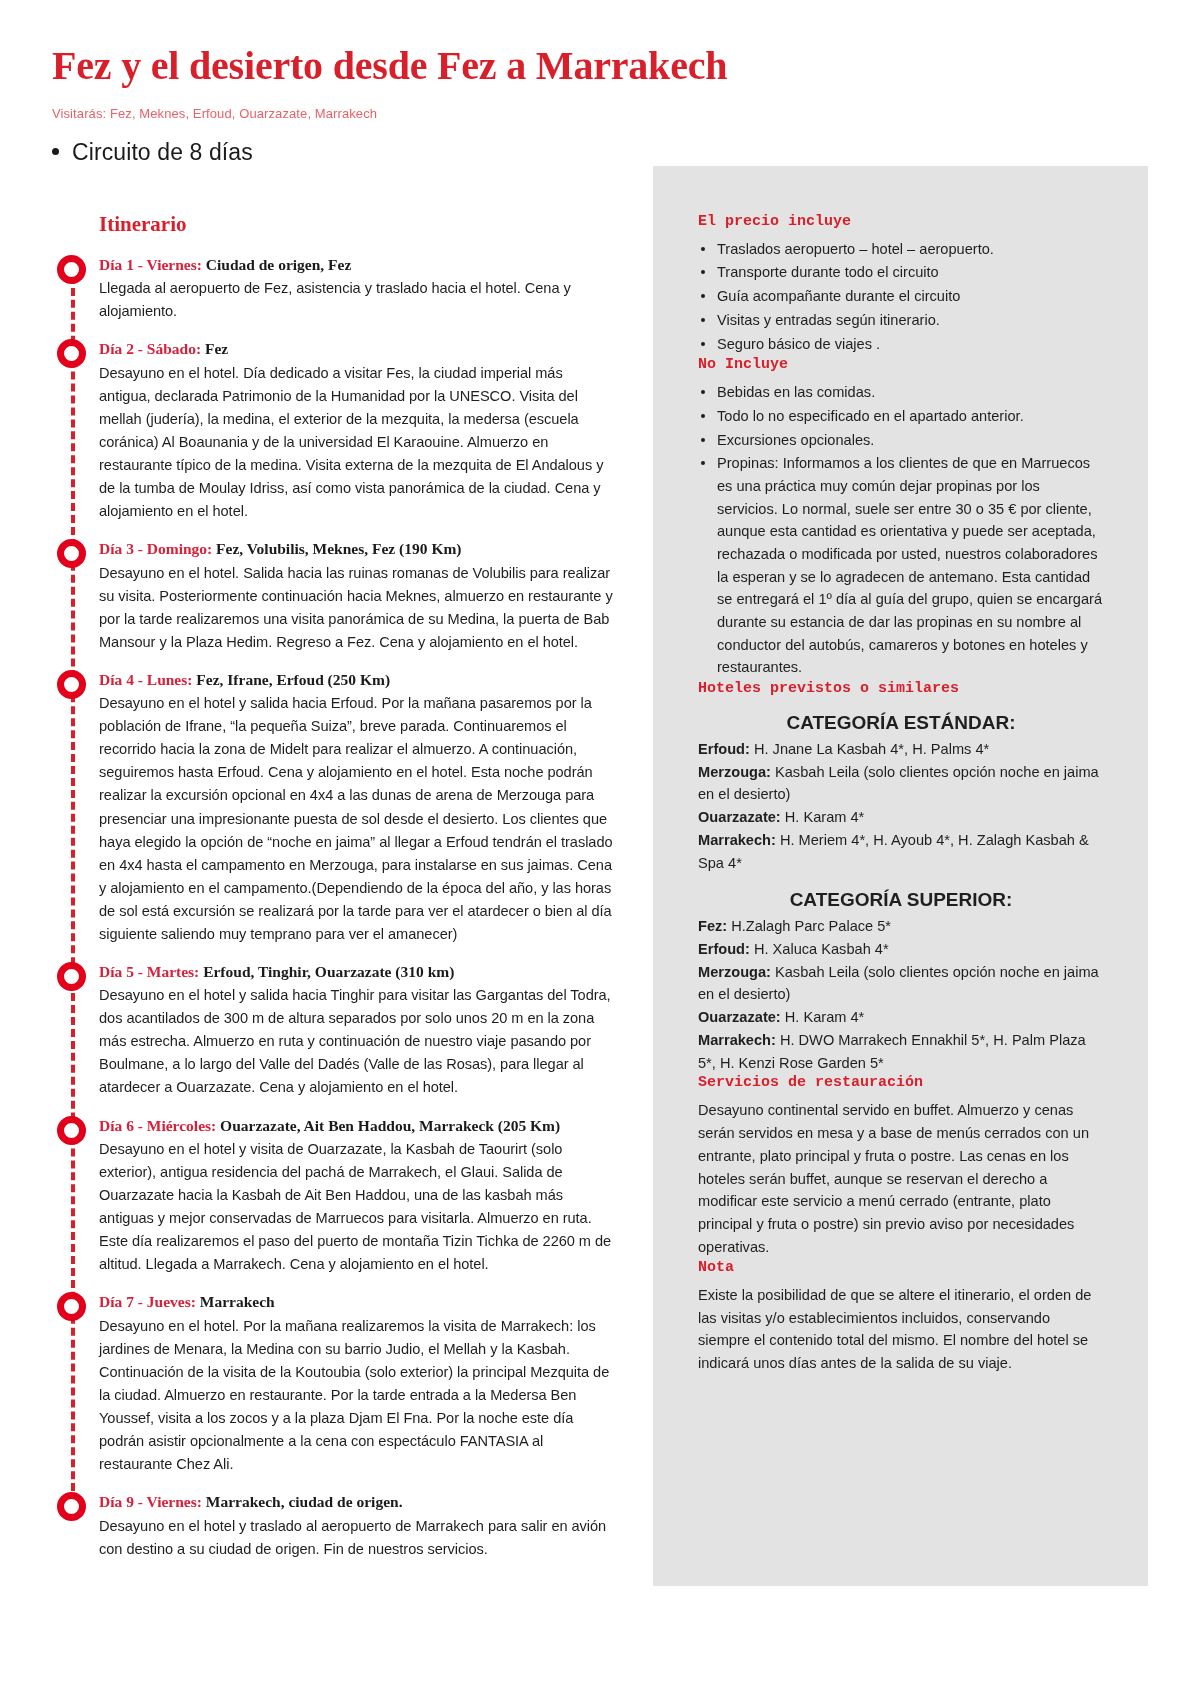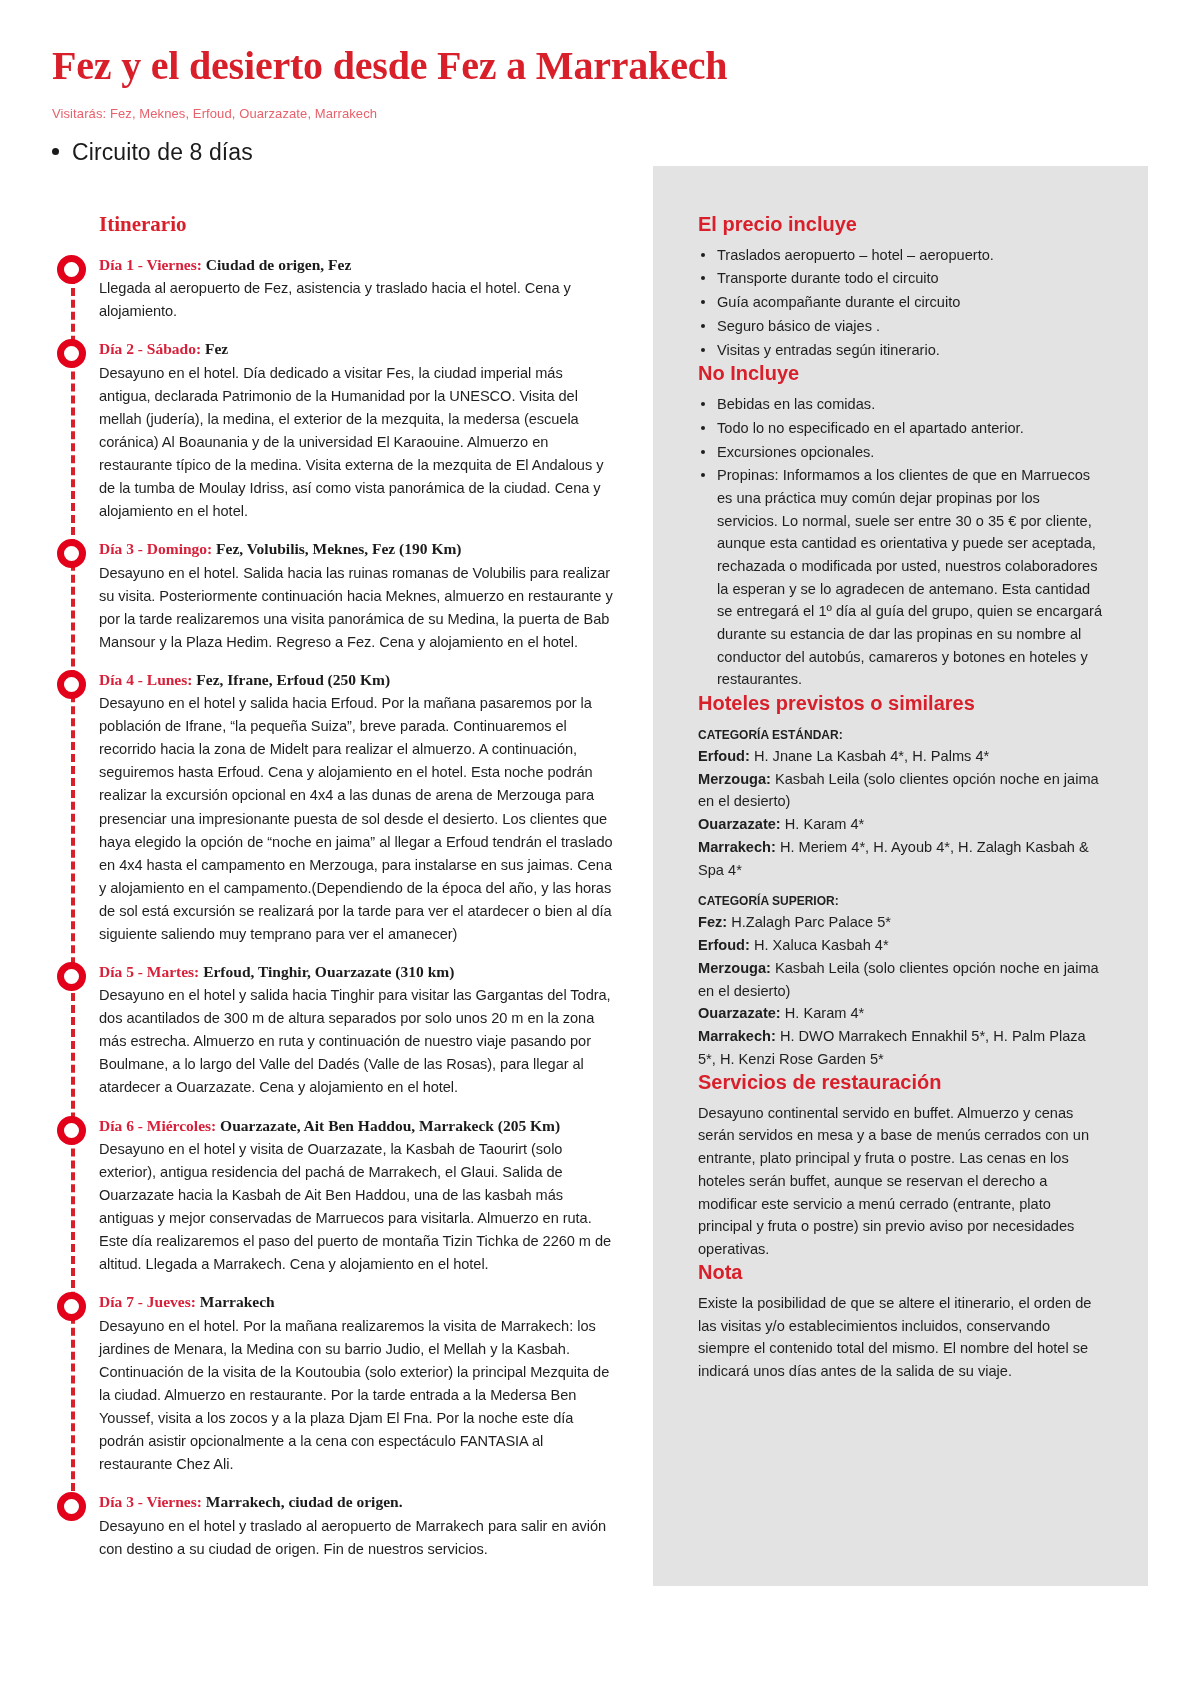--- a/index.html
+++ b/index.html
@@ -96,23 +96,23 @@
   
   .right-col {
     position:absolute;
     left:653px; top:-46px;
     width:495px;
     background:#e3e3e4;
     padding:47px 44px 40px 45px;
     min-height:1420px;
   }
   .section-head-right {
-    font-family:Liberation Sans, sans-serif;
-    font-weight:bold;
-    font-size:20px;
+    font-family:Liberation Mono, monospace;
+    font-weight:bold;
+    font-size:15px;
     color:#d81f2a;
     margin-bottom:8px;
   }
   .section-head-right.spaced { }
   .bullets { list-style:none; }
   .bullets li {
     position:relative;
     padding-left:19px;
     font-size:14.6px;
     line-height:1.555;
@@ -121,25 +121,26 @@
   }
   .bullets li::before {
     content:"";
     position:absolute;
     left:3px; top:9px;
     width:4px; height:4px;
     border-radius:50%;
     background:#1f1f1f;
   }
   .hotel-cat {
-    font-size:12px;
+    font-size:19px;
     font-weight:bold;
     line-height:1.56;
     color:#1f1f1f;
     margin-top:11px;
+    text-align:center;
   }
   .hotel-line {
     font-size:14.6px;
     line-height:1.56;
     color:#1f1f1f;
   }
   .hotel-line b { font-weight:bold; }
   .para {
     font-size:14.6px;
     line-height:1.56;
@@ -197,36 +198,36 @@
               <div class="day-head"><span class="dlabel">Día 6 - Miércoles:</span><span> Ouarzazate, Ait Ben Haddou, Marrakeck (205 Km)</span></div>
               <div class="day-body">Desayuno en el hotel y visita de Ouarzazate, la Kasbah de Taourirt (solo exterior), antigua residencia del pachá de Marrakech, el Glaui. Salida de Ouarzazate hacia la Kasbah de Ait Ben Haddou, una de las kasbah más antiguas y mejor conservadas de Marruecos para visitarla. Almuerzo en ruta. Este día realizaremos el paso del puerto de montaña Tizin Tichka de 2260 m de altitud. Llegada a Marrakech. Cena y alojamiento en el hotel.</div>
             </div>
             <div class="day">
               <div class="day-marker"></div>
               <div class="day-head"><span class="dlabel">Día 7 - Jueves:</span><span> Marrakech</span></div>
               <div class="day-body">Desayuno en el hotel. Por la mañana realizaremos la visita de Marrakech: los jardines de Menara, la Medina con su barrio Judio, el Mellah y la Kasbah. Continuación de la visita de la Koutoubia (solo exterior) la principal Mezquita de la ciudad.  Almuerzo en restaurante. Por la tarde entrada a la Medersa Ben Youssef, visita a los zocos y a la plaza Djam El Fna. Por la noche este día podrán asistir opcionalmente a la cena con espectáculo FANTASIA al restaurante Chez Ali.</div>
             </div>
             <div class="day">
               <div class="day-marker"></div>
-              <div class="day-head"><span class="dlabel">Día 3 - Viernes:</span><span> Marrakech, ciudad de origen.</span></div>
+              <div class="day-head"><span class="dlabel">Día 9 - Viernes:</span><span> Marrakech, ciudad de origen.</span></div>
               <div class="day-body">Desayuno en el hotel y traslado al aeropuerto de Marrakech para salir en avión con destino a su ciudad de origen. Fin de nuestros servicios.</div>
             </div>
           </div>
       </div>
     </div>
 
     <div class="right-col">
 
       <div class="section-head-right">El precio incluye</div>
       <ul class="bullets" id="includes-list">
           <li>Traslados aeropuerto – hotel – aeropuerto.</li>
           <li>Transporte durante todo el circuito</li>
           <li>Guía acompañante durante el circuito</li>
+          <li>Visitas y entradas según itinerario.</li>
           <li>Seguro básico de viajes .</li>
-          <li>Visitas y entradas según itinerario.</li>
         </ul>
 
       <div class="section-head-right spaced">No Incluye</div>
       <ul class="bullets" id="excludes-list">
           <li>Bebidas en las comidas.</li>
           <li>Todo lo no especificado en el apartado anterior.</li>
           <li>Excursiones opcionales.</li>
           <li>Propinas: Informamos a los clientes de que en Marruecos es una práctica muy común dejar propinas por los servicios.  Lo normal, suele ser entre 30 o 35 € por cliente, aunque esta cantidad es orientativa y puede ser aceptada, rechazada o modificada por usted, nuestros colaboradores la esperan y se lo agradecen de antemano. Esta cantidad se entregará el 1º día al guía del grupo, quien se encargará durante su estancia de dar las propinas en su nombre al conductor del autobús, camareros y botones en hoteles y restaurantes.</li>
         </ul>
 

